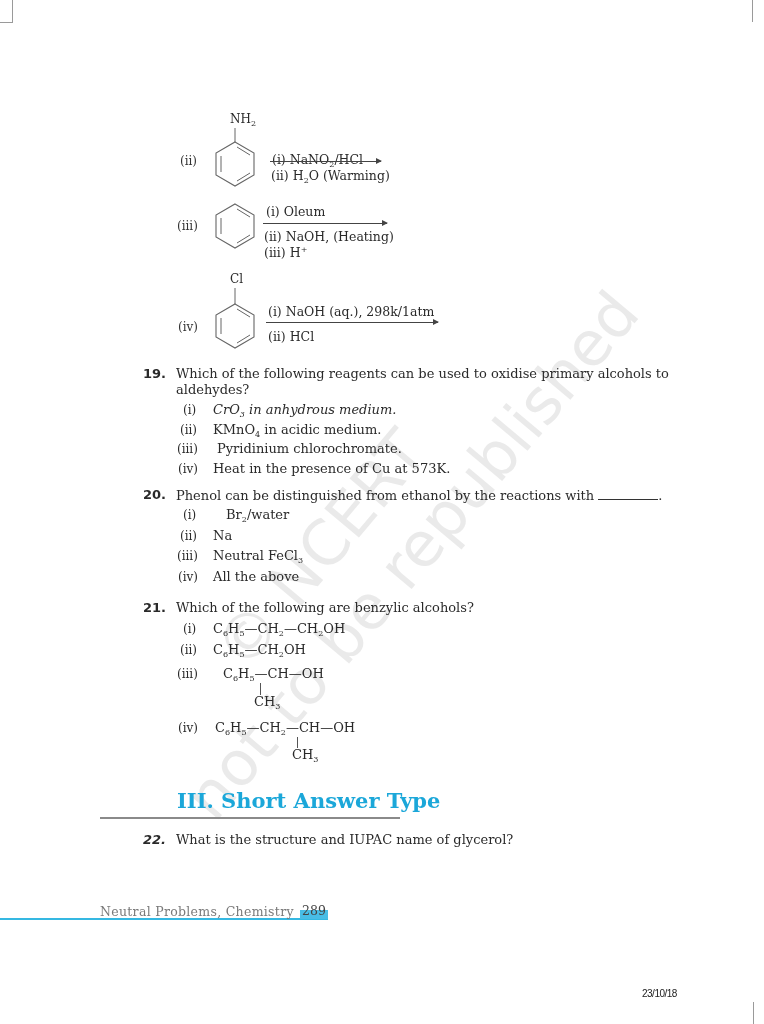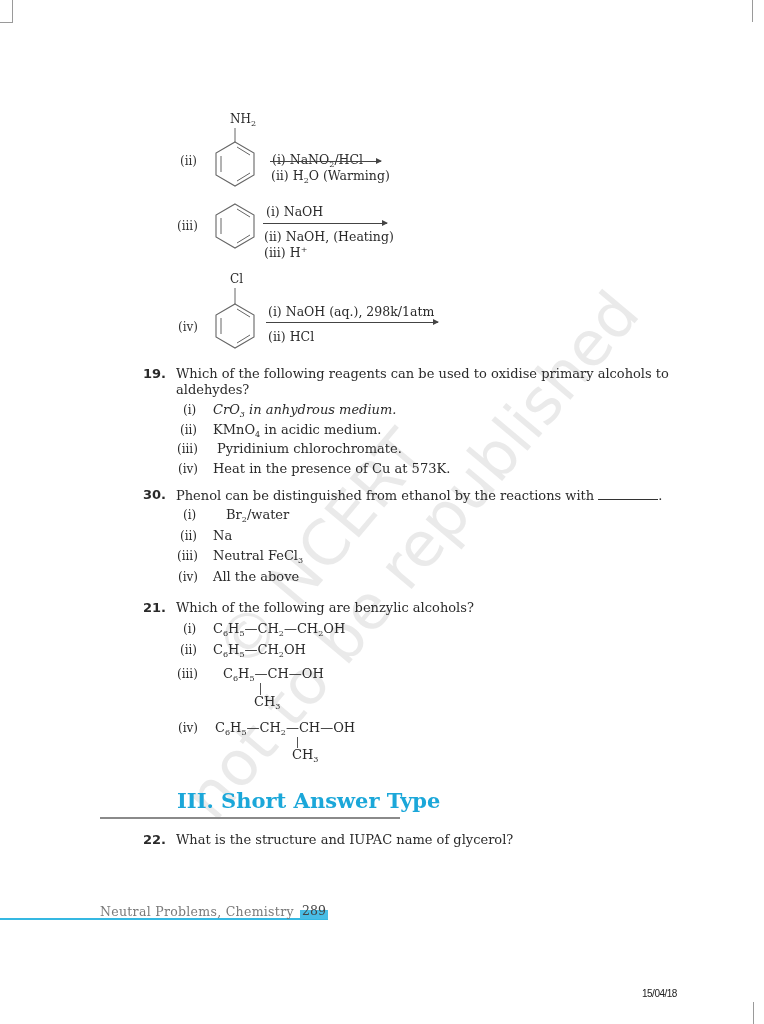--- a/index.html
+++ b/index.html
@@ -55,21 +55,21 @@
 <div class="arrow" style="left:270px;top:161px;width:111px;"></div>
 <div class="abs reagent" style="left:271px;top:168px;">(ii) H<sub>2</sub>O (Warming)</div>
 
 <div class="abs rlabel" style="left:177px;top:219px;">(iii)</div>
 <svg class="abs" width="50" height="56" style="left:212px;top:200px;">
   <polygon points="23,4 42,15 42,37 23,48 4,37 4,15" fill="none" stroke="#666" stroke-width="1.1"></polygon>
   <line x1="9" y1="18" x2="9" y2="34" stroke="#666" stroke-width="1"></line>
   <line x1="25" y1="9" x2="38" y2="17" stroke="#666" stroke-width="1"></line>
   <line x1="25" y1="43" x2="38" y2="35" stroke="#666" stroke-width="1"></line>
 </svg>
-<div class="abs reagent" style="left:266px;top:204px;">(i) NaOH</div>
+<div class="abs reagent" style="left:266px;top:204px;">(i) Oleum</div>
 <div class="arrow" style="left:263px;top:223px;width:124px;"></div>
 <div class="abs reagent" style="left:264px;top:229px;">(ii) NaOH, (Heating)</div>
 <div class="abs reagent" style="left:264px;top:245px;">(iii) H<sup>+</sup></div>
 
 <div class="abs rlabel" style="left:178px;top:320px;">(iv)</div>
 <div class="abs" style="left:212px;top:272px;width:50px;height:82px;">
   <span class="abs" style="left:18px;top:0;font-size:12px;">Cl</span>
   <svg width="50" height="82" style="position:absolute;left:0;top:0;">
     <line x1="23" y1="16" x2="23" y2="32" stroke="#666" stroke-width="1"></line>
     <polygon points="23,32 42,43 42,65 23,76 4,65 4,43" fill="none" stroke="#666" stroke-width="1.1"></polygon>
@@ -87,21 +87,21 @@
 <div class="abs t" style="left:176px;top:382px;">aldehydes?</div>
 <div class="abs opt" style="left:183px;top:403px;">(i)</div>
 <div class="abs t" style="left:213px;top:402px;font-style:italic;">CrO<sub>3</sub> in anhydrous medium.</div>
 <div class="abs opt" style="left:180px;top:423px;">(ii)</div>
 <div class="abs t" style="left:213px;top:422px;">KMnO<sub>4</sub> in acidic medium.</div>
 <div class="abs opt" style="left:177px;top:442px;">(iii)</div>
 <div class="abs t" style="left:217px;top:441px;">Pyridinium chlorochromate.</div>
 <div class="abs opt" style="left:178px;top:462px;">(iv)</div>
 <div class="abs t" style="left:213px;top:461px;">Heat in the presence of Cu at 573K.</div>
 
-<div class="abs qnum" style="left:143px;top:487px;">30.</div>
+<div class="abs qnum" style="left:143px;top:487px;">20.</div>
 <div class="abs t" style="left:176px;top:487px;"><span>Phenol can be distinguished from ethanol by the reactions with</span> <span class="blank"></span>.</div>
 <div class="abs opt" style="left:183px;top:508px;">(i)</div>
 <div class="abs t" style="left:226px;top:507px;">Br<sub>2</sub>/water</div>
 <div class="abs opt" style="left:180px;top:529px;">(ii)</div>
 <div class="abs t" style="left:213px;top:528px;">Na</div>
 <div class="abs opt" style="left:177px;top:549px;">(iii)</div>
 <div class="abs t" style="left:213px;top:548px;">Neutral FeCl<sub>3</sub></div>
 <div class="abs opt" style="left:178px;top:570px;">(iv)</div>
 <div class="abs t" style="left:213px;top:569px;">All the above</div>
 
@@ -116,20 +116,20 @@
 <div class="vbond" style="left:260px;top:683px;height:12px;"></div>
 <div class="abs t" style="left:254px;top:694px;">CH<sub>3</sub></div>
 <div class="abs opt" style="left:178px;top:721px;">(iv)</div>
 <div class="abs t" style="left:215px;top:720px;">C<sub>6</sub>H<sub>5</sub>—CH<sub>2</sub>—CH—OH</div>
 <div class="vbond" style="left:297px;top:737px;height:11px;"></div>
 <div class="abs t" style="left:292px;top:747px;">CH<sub>3</sub></div>
 
 <div class="abs heading" style="left:143px;top:788px;">III. Short Answer Type</div>
 <div class="hrule" style="left:100px;top:817px;width:300px;"></div>
 
-<div class="abs qnum" style="left:143px;top:832px;">22.</div>
+<div class="abs qnum" style="left:143px;top:832px;font-style:italic;">22.</div>
 <div class="abs t" style="left:176px;top:832px;">What is the structure and IUPAC name of glycerol?</div>
 
 <div class="footer-line" style="left:0;top:918px;width:328px;"></div>
 <div class="pagebox" style="left:300px;top:910px;width:28px;height:9px;"></div>
 <div class="abs footer-text" style="left:100px;top:904px;">Neutral Problems, Chemistry</div>
 <div class="abs pagenum" style="left:302px;top:903px;">289</div>
-<div class="abs date" style="left:642px;top:988px;">15/04/18</div>
+<div class="abs date" style="left:642px;top:988px;">23/10/18</div>
 
 </body></html>

